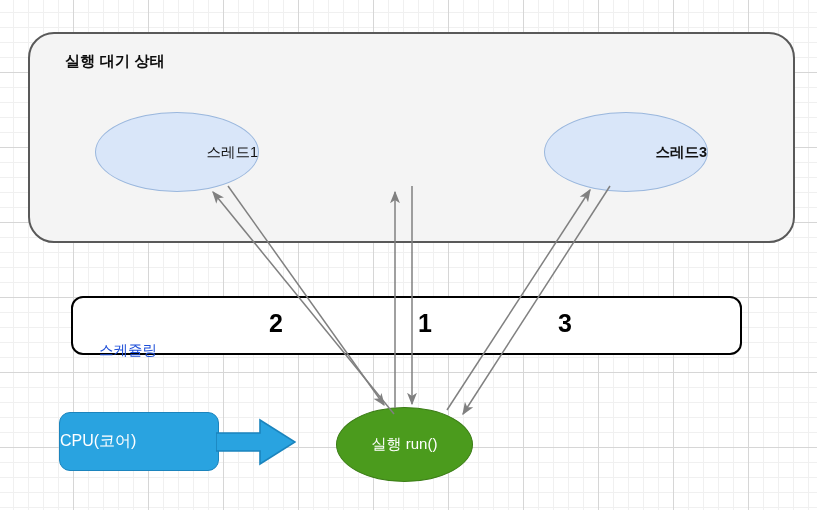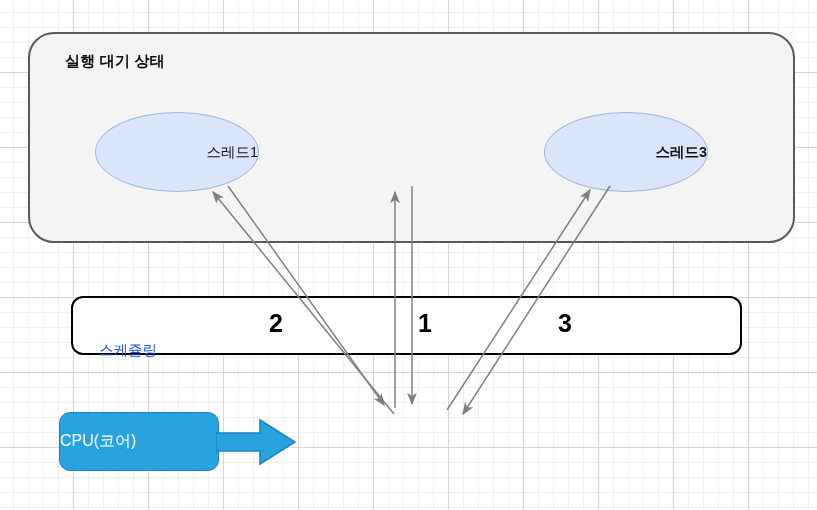--- a/index.html
+++ b/index.html
@@ -175,20 +175,23 @@
   </div>
 
   <div class="cpu-box">
     <span>CPU(코어)</span>
   </div>
 
   <svg class="cpu-arrow" viewBox="0 0 80 50">
     <polygon points="0,16 44,16 44,3 79,25 44,47 44,34 0,34" fill="#29a3e0" stroke="#1b84bd" stroke-width="1.6" stroke-linejoin="miter"></polygon>
   </svg>
 
+  <div class="run-ellipse">
+    <span>실행 run()</span>
+  </div>
 
   <svg class="connectors" viewBox="0 0 817 510">
     <defs>
       <marker id="arrowhead" markerWidth="9" markerHeight="9" refX="7.5" refY="3.6" orient="auto" markerUnits="strokeWidth">
         <path d="M0,0.3 L8.4,3.6 L0,6.9 L2.2,3.6 Z" fill="#808080"></path>
       </marker>
     </defs>
 
     <g stroke="#808080" stroke-width="1.5" fill="none">
 

